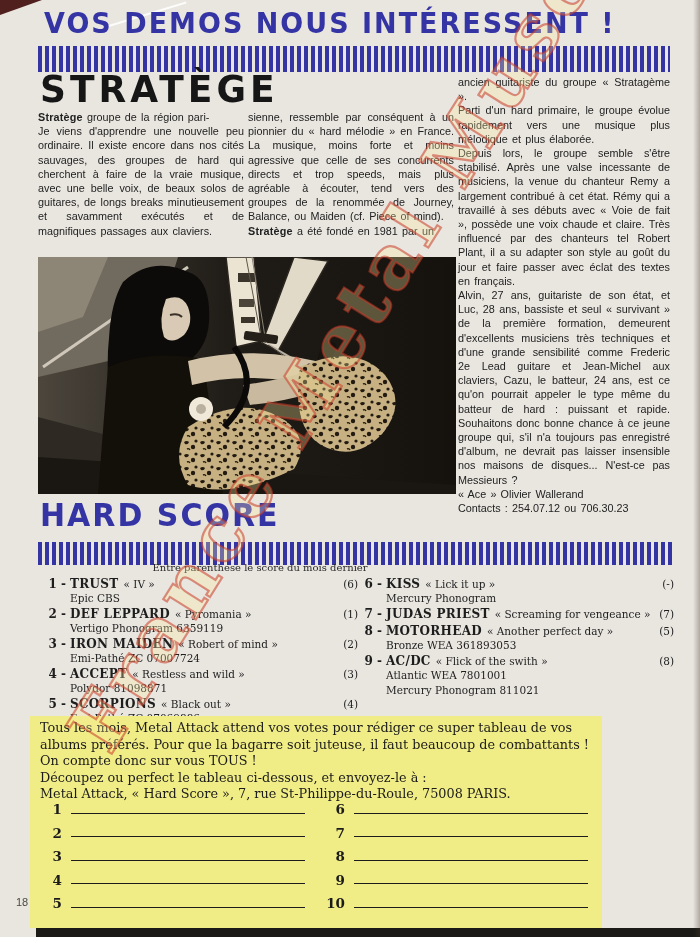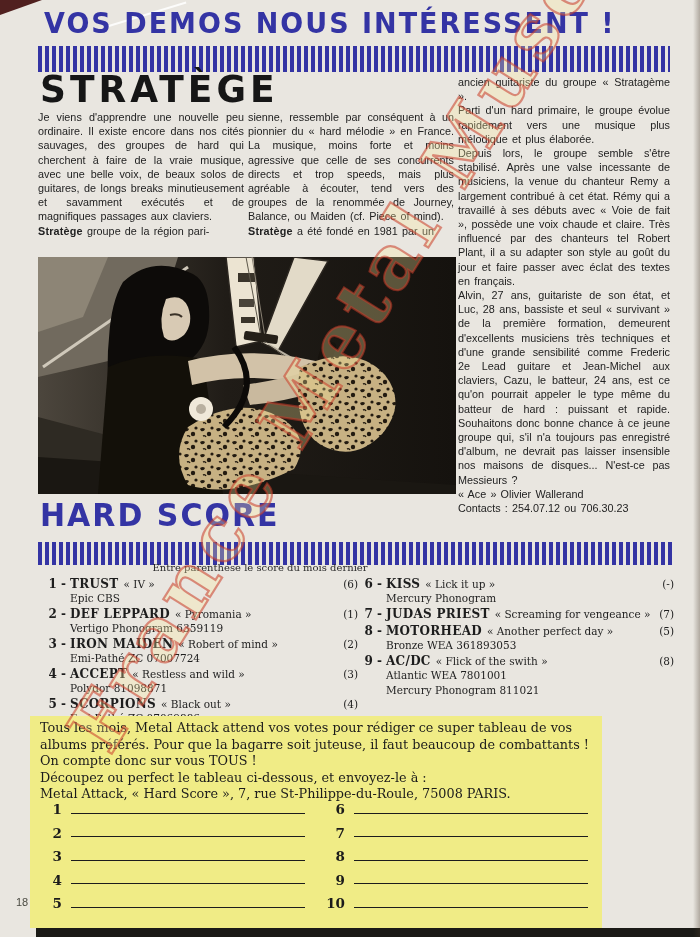--- a/index.html
+++ b/index.html
@@ -111,22 +111,22 @@
 
   <div class="corner-wedge"></div>
   <div class="scratch"></div>
 
   <div class="stencil title-top">VOS DEMOS NOUS INTÉRESSENT !</div>
   <div class="stripes s1"></div>
 
   <div class="stencil title-strategy">STRATÈGE</div>
 
   <div class="col col1">
+    <p><b>Stratège</b><span> groupe de la région pari-</span></p>
     <p><span>Je viens d'apprendre une nouvelle peu ordinaire. Il existe encore dans nos cités sauvages, des groupes de hard qui cherchent à faire de la vraie musique, avec une belle voix, de beaux solos de guitares, de longs breaks minutieusement et savamment exécutés et de magnifiques passages aux claviers.</span></p>
-    <p><b>Stratège</b><span> groupe de la région pari-</span></p>
   </div>
   <div class="col col2">
     <p><span>sienne, ressemble par conséquent à un pionnier du « hard mélodie » en France. La musique, moins forte et moins agressive que celle de ses concurrents directs et trop speeds, mais plus agréable à écouter, tend vers des groupes de la renommée de Journey, Balance, ou Maiden (cf. Piece of mind).</span></p>
     <p><b>Stratège</b><span> a été fondé en 1981 par un</span></p>
   </div>
   <div class="col col3">
     <p>ancien guitariste du groupe « Stratagème ».</p>
     <p>Parti d'un hard primaire, le groupe évolue rapidement vers une musique plus mélodique et plus élaborée.</p>
     <p>Depuis lors, le groupe semble s'être stabilisé. Après une valse incessante de musiciens, la venue du chanteur Remy a largement contribué à cet état. Rémy qui a travaillé à ses débuts avec « Voie de fait », possède une voix chaude et claire. Très influencé par des chanteurs tel Robert Plant, il a su adapter son style au goût du jour et faire passer avec éclat des textes en français.</p>
     <p>Alvin, 27 ans, guitariste de son état, et Luc, 28 ans, bassiste et seul « survivant » de la première formation, demeurent d'excellents musiciens très techniques et d'une grande sensibilité comme Frederic 2e Lead guitare et Jean-Michel aux claviers, Cazu, le batteur, 24 ans, est ce qu'on pourrait appeler le type même du batteur de hard : puissant et rapide. Souhaitons donc bonne chance à ce jeune groupe qui, s'il n'a toujours pas enregistré d'album, ne devrait pas laisser insensible nos maisons de disques... N'est-ce pas Messieurs ?</p>

